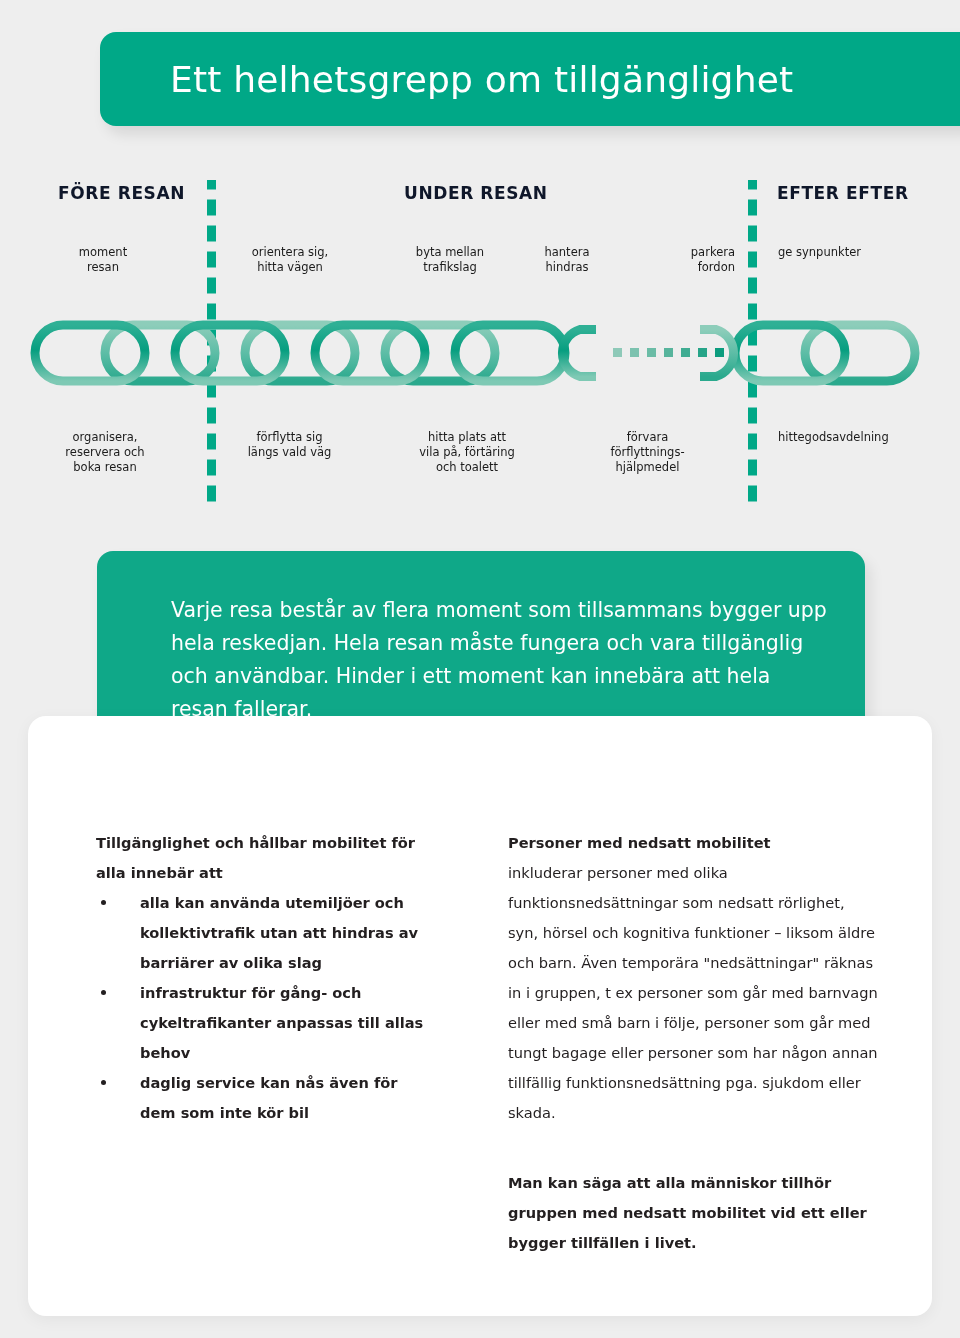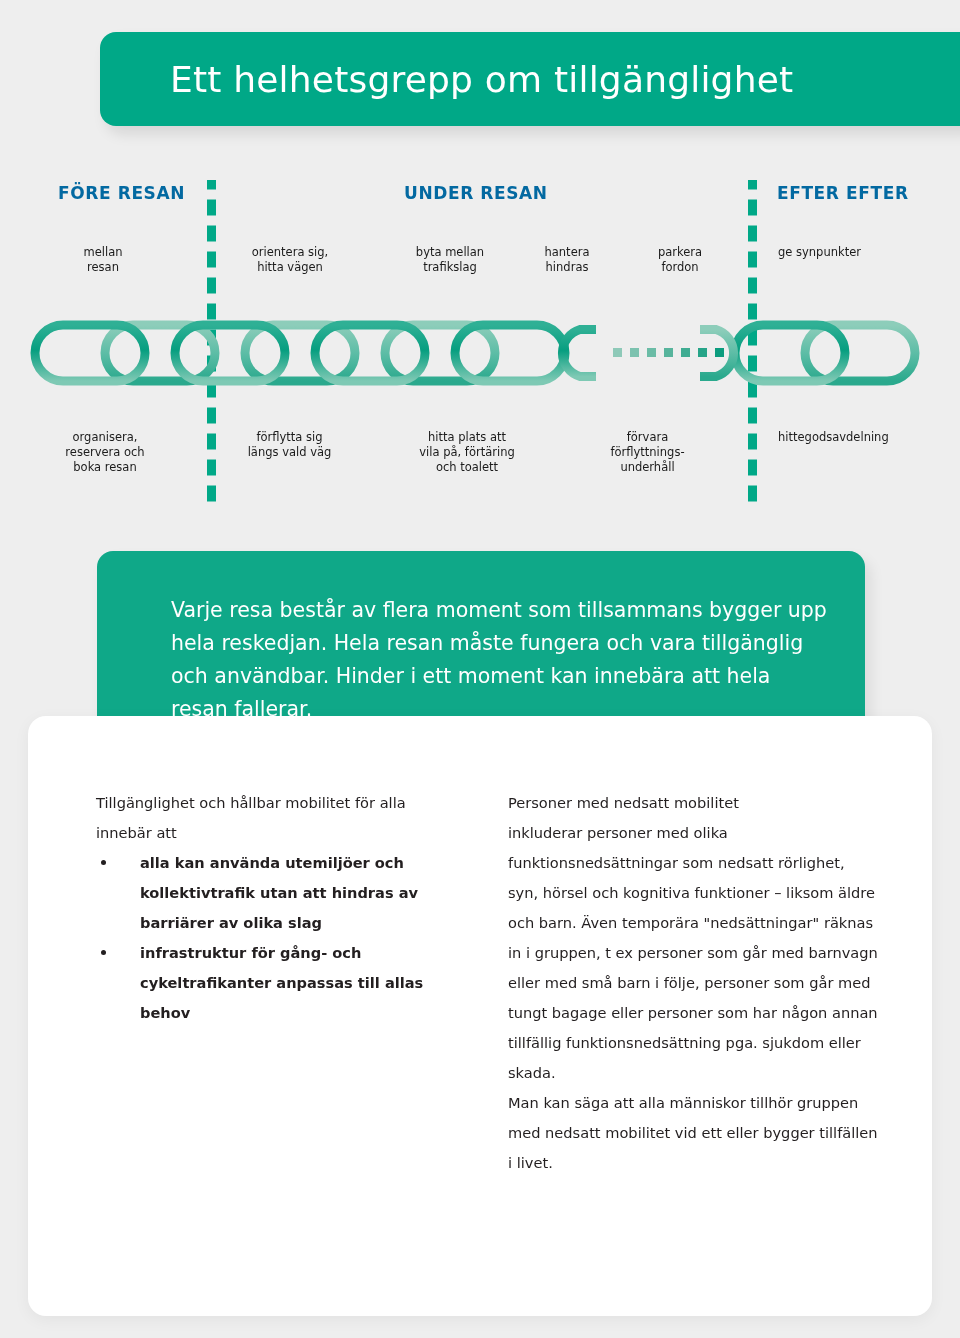--- a/index.html
+++ b/index.html
@@ -33,21 +33,21 @@
     font-size: 36px;
     font-weight: 400;
     letter-spacing: 0.2px;
     margin-left: 70px;
     white-space: nowrap;
   }
 
   
   .phase-head {
     position: absolute;
-    color: #0369a1;
+    color: #0f172a;
     font-size: 17px;
     font-weight: 700;
     letter-spacing: 0.6px;
     white-space: nowrap;
   }
   #phase-head-0 { left: 58px;  top: 183px; }
   #phase-head-1 { left: 404px; top: 183px; }
   #phase-head-2 { left: 777px; top: 183px; }
 
   
@@ -60,21 +60,21 @@
     font-weight: 400;
     white-space: pre-line;
   }
   .step-label.upper { top: 245px; }
   .step-label.lower { top: 430px; }
 
   #step-up-0 { left: 48px;  width: 110px; }
   #step-up-1 { left: 225px; width: 130px; }
   #step-up-2 { left: 390px; width: 120px; }
   #step-up-3 { left: 512px; width: 110px; }
-  #step-up-4 { left: 625px; width: 110px; }
+  #step-up-4 { left: 625px; width: 110px; text-align: right; }
   #step-up-5 { left: 778px; width: 160px; text-align: left; }
 
   #step-lo-0 { left: 40px;  width: 130px; }
   #step-lo-1 { left: 222px; width: 135px; }
   #step-lo-2 { left: 392px; width: 150px; }
   #step-lo-3 { left: 580px; width: 135px; }
   #step-lo-4 { left: 778px; width: 180px; text-align: left; }
 
   
   .divider {
@@ -140,21 +140,21 @@
   #col-left  { left: 68px;  width: 340px; }
   #col-right { left: 480px; width: 370px; }
 
   .para {
     color: #231f20;
     font-size: 14.6px;
     line-height: 30px;
     font-weight: 400;
     margin: 0;
   }
-  .para.bold { font-weight: 400; }
+  .para.bold { font-weight: 700; margin-top: 40px; }
 
   .bullets {
     list-style: none;
     margin: 0;
     padding: 0;
   }
   .bullets li {
     position: relative;
     padding-left: 44px;
     color: #231f20;
@@ -181,21 +181,21 @@
   <div id="title-text">Ett helhetsgrepp om tillgänglighet</div>
 </div>
 
 <div class="phase-head" id="phase-head-0">FÖRE RESAN</div>
 <div class="phase-head" id="phase-head-1">UNDER RESAN</div>
 <div class="phase-head" id="phase-head-2">EFTER EFTER</div>
 
 <div class="divider" id="divider-left"></div>
 <div class="divider" id="divider-right"></div>
 
-<div class="step-label upper" id="step-up-0">mellan
+<div class="step-label upper" id="step-up-0">moment
 resan</div>
 <div class="step-label upper" id="step-up-1">orientera sig,
 hitta vägen</div>
 <div class="step-label upper" id="step-up-2">byta mellan
 trafikslag</div>
 <div class="step-label upper" id="step-up-3">hantera
 hindras</div>
 <div class="step-label upper" id="step-up-4">parkera
 fordon</div>
 <div class="step-label upper" id="step-up-5">ge synpunkter</div>
@@ -251,40 +251,44 @@
 <div class="step-label lower" id="step-lo-0">organisera,
 reservera och
 boka resan</div>
 <div class="step-label lower" id="step-lo-1">förflytta sig
 längs vald väg</div>
 <div class="step-label lower" id="step-lo-2">hitta plats att
 vila på, förtäring
 och toalett</div>
 <div class="step-label lower" id="step-lo-3">förvara
 förflyttnings-
-underhåll</div>
+hjälpmedel</div>
 <div class="step-label lower" id="step-lo-4">hittegodsavdelning</div>
 
 <div id="statement-panel">
   <div id="statement-text">Varje resa består av flera moment som tillsammans bygger upp hela reskedjan. Hela resan måste fungera och vara tillgänglig och användbar. Hinder i ett moment kan innebära att hela resan fallerar.</div>
 </div>
 
 <div id="content-card">
 
   <div class="col" id="col-left">
     <p class="para bold">Tillgänglighet och hållbar mobilitet för alla innebär att</p>
     <ul class="bullets">
       <li>
         <span class="dot"></span>
         <span>alla kan använda utemiljöer och kollektivtrafik utan att hindras av barriärer av olika slag</span>
       </li>
       <li>
         <span class="dot"></span>
         <span>infrastruktur för gång- och cykeltrafikanter anpassas till allas behov</span>
       </li>
+      <li>
+        <span class="dot"></span>
+        <span>daglig service kan nås även för dem som inte kör bil</span>
+      </li>
     </ul>
     <div class="spacer-sm"></div>
   </div>
 
   <div class="col" id="col-right">
     <p class="para bold">Personer med nedsatt mobilitet</p>
     <p class="para">inkluderar personer med olika funktionsnedsättningar som nedsatt rörlighet, syn, hörsel och kognitiva funktioner – liksom äldre och barn. Även temporära "nedsättningar" räknas in i gruppen, t ex personer som går med barnvagn eller med små barn i följe, personer som går med tungt bagage eller personer som har någon annan tillfällig funktionsnedsättning pga. sjukdom eller skada.</p>
     <p class="para bold">Man kan säga att alla människor tillhör gruppen med nedsatt mobilitet vid ett eller bygger tillfällen i livet.</p>
   </div>
 

